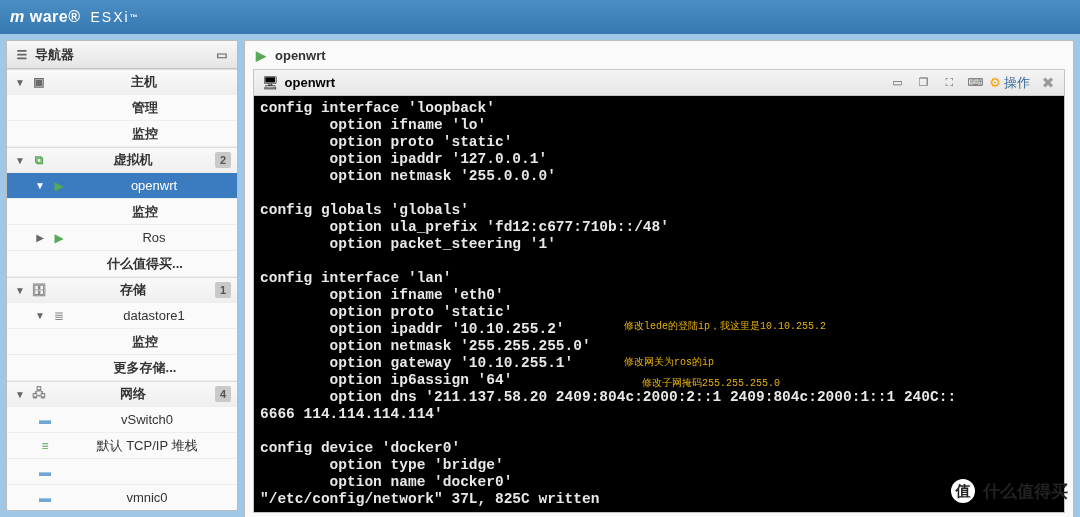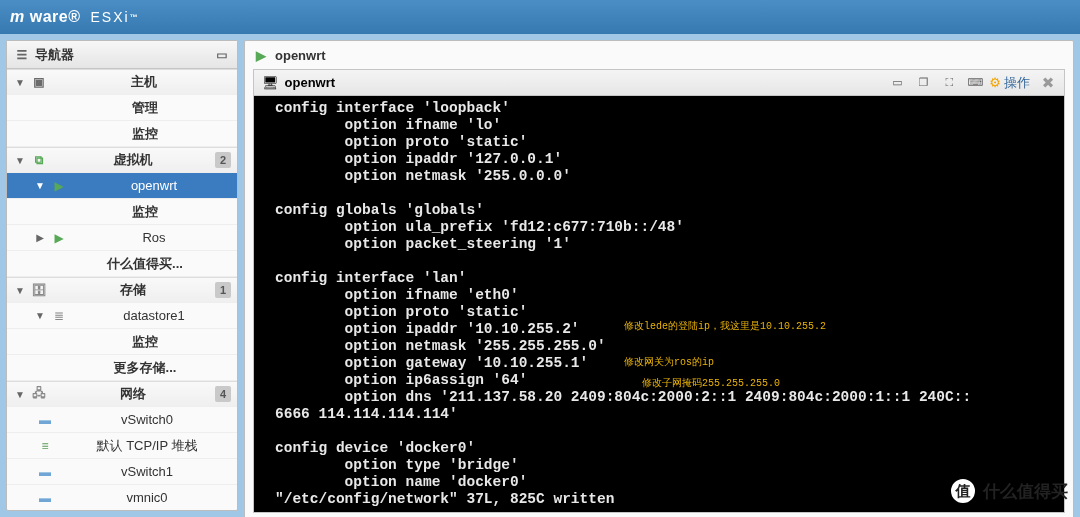--- a/index.html
+++ b/index.html
@@ -48,21 +48,21 @@
   .breadcrumb .ico { width: 16px; height: 16px; display: inline-flex; align-items: center; justify-content: center; }
 
   .console-frame { margin: 0 8px 8px 8px; border: 1px solid #c5c5c5; display: flex; flex-direction: column; flex: 1; background: #fff; }
   .console-head { height: 26px; background: linear-gradient(#f4f4f4,#e6e6e6); border-bottom: 1px solid #c5c5c5; display: flex; align-items: center; padding: 0 8px; gap: 6px; }
   .console-head .title { font-weight: bold; }
   .console-head .spacer { flex: 1; }
   .console-head .tbtn { width: 16px; height: 16px; margin-left: 4px; display: inline-flex; align-items: center; justify-content: center; font-size: 11px; color: #666; cursor: pointer; }
   .console-head .action { color: #336699; cursor: pointer; display: flex; align-items: center; gap: 3px; }
   .console-head .close { color: #999; font-size: 15px; }
 
-  .terminal { flex: 1; background: #000; color: #e8e8e8; font-family: "Courier New", monospace; font-size: 14.5px; font-weight: bold; line-height: 17px; padding: 4px 21px; white-space: pre; overflow: hidden; position: relative; }
+  .terminal { flex: 1; background: #000; color: #e8e8e8; font-family: "Courier New", monospace; font-size: 14.5px; font-weight: bold; line-height: 17px; padding: 4px 6px; white-space: pre; overflow: hidden; position: relative; }
   .terminal .annot { position: absolute; color: #eab308; font-family: Liberation Mono, monospace; font-weight: normal; font-size: 10px; white-space: nowrap; }
 
   .watermark { position: absolute; right: 12px; bottom: 12px; display: flex; align-items: center; gap: 6px; color: #222; font-size: 17px; font-weight: bold; }
   .watermark .circ { width: 28px; height: 28px; border-radius: 50%; background: #fff; border: 2px solid #000; display: flex; align-items: center; justify-content: center; font-size: 15px; }
 </style>
 </head>
 <body>
 
 <div class="topbar">
   <span class="brand-m">m</span>
@@ -152,21 +152,20 @@
           <div class="row indent1">
               <span class="ico ico-vs">▬</span>
               <span class="label">vSwitch0</span>
             </div>
           <div class="row indent1">
               <span class="ico ico-tcp">≡</span>
               <span class="label">默认 TCP/IP 堆栈</span>
             </div>
           <div class="row indent1">
               <span class="ico ico-vs">▬</span>
-              <span class="label">vSwitch1</span>
             </div>
           <div class="row indent1">
               <span class="ico ico-vs">▬</span>
               <span class="label">vmnic0</span>
             </div>
         </li>
       </ul>
     </div>
   </div>
 

